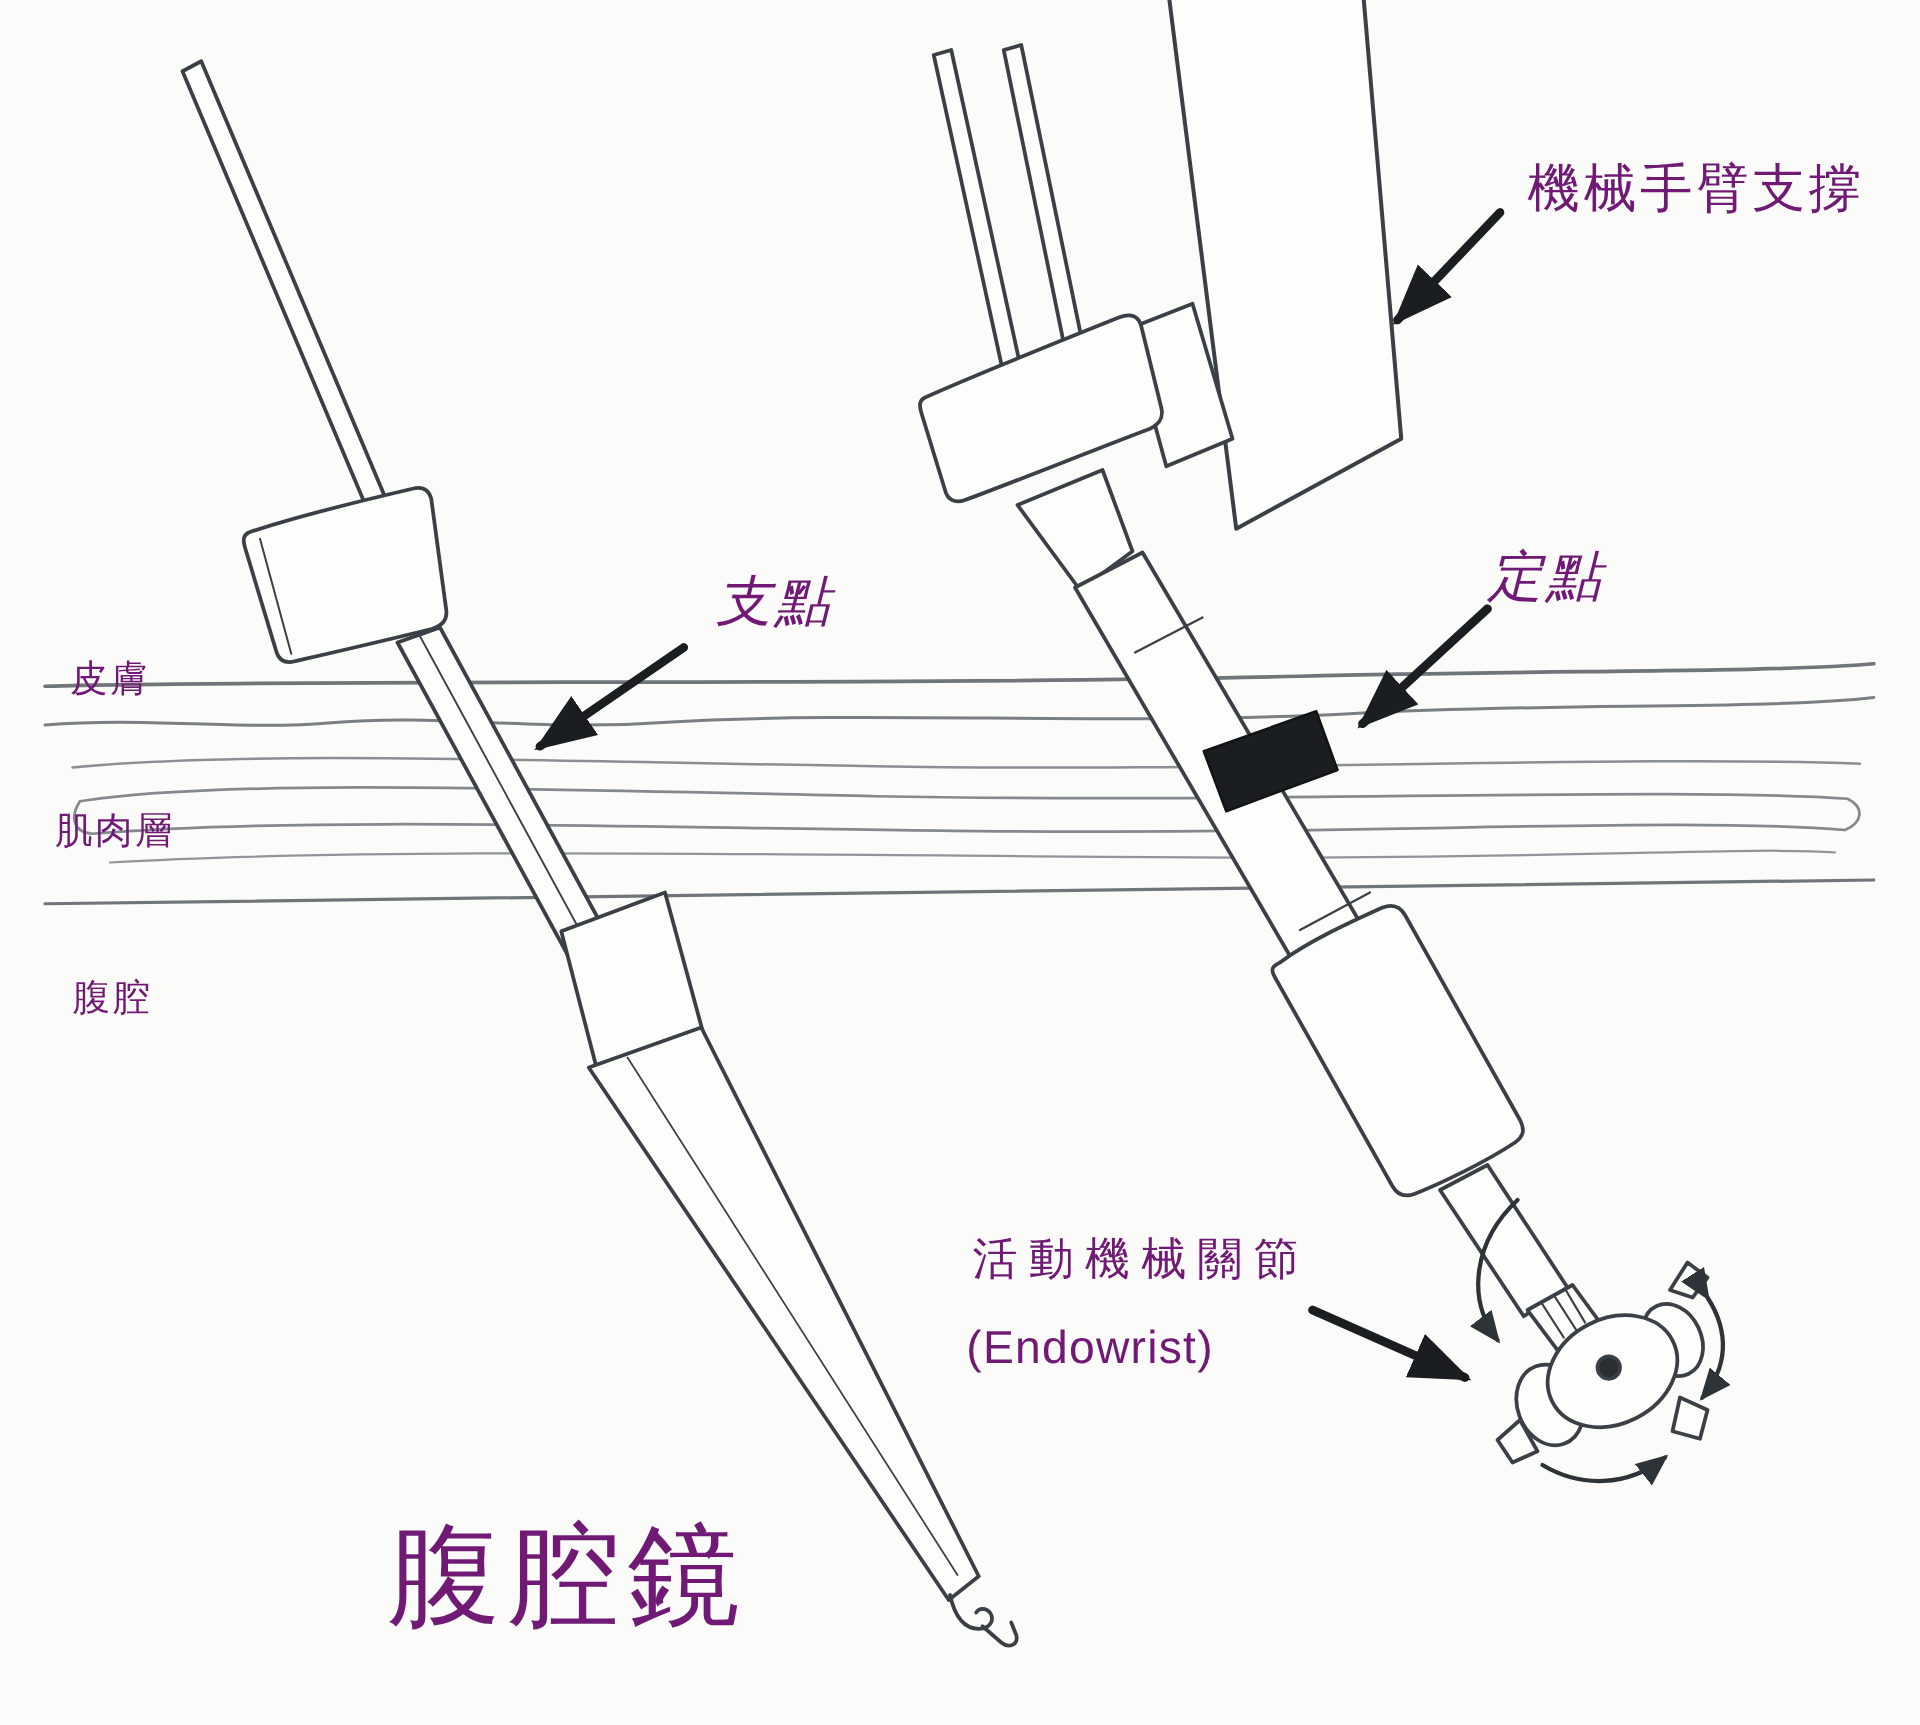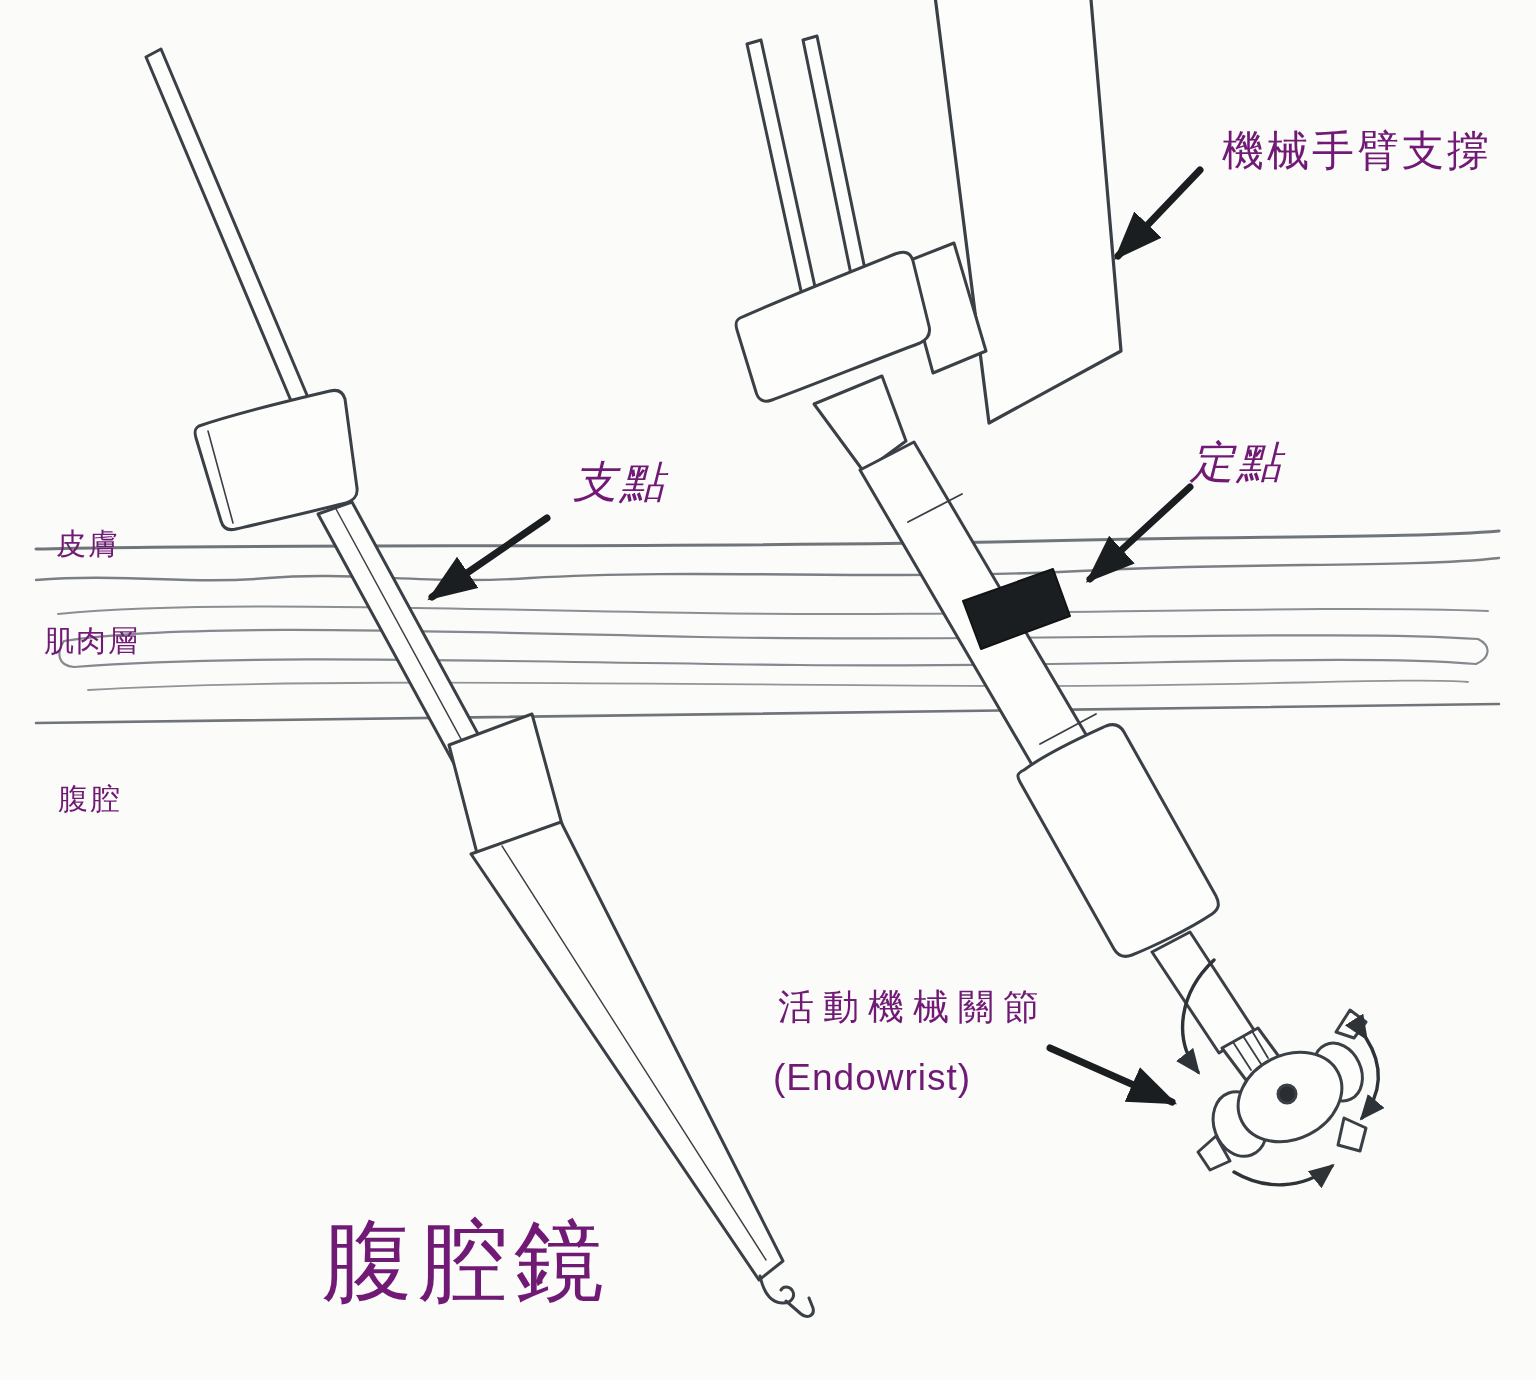--- a/index.html
+++ b/index.html
@@ -92,30 +92,30 @@
     <g fill="none" stroke="#1b1e21" stroke-width="7" stroke-linecap="round">
       <path d="M1200,170 L1118,256" marker-end="url(#ah-big)"></path>
       <path d="M1190,487 L1090,579" marker-end="url(#ah-big)"></path>
       <path d="M547,518 L432,597" marker-end="url(#ah-big)"></path>
       <path d="M1050,1048 L1172,1102" marker-end="url(#ah-big)"></path>
     </g>
   </svg>
 
   <div class="lbl lbl-small" style="left:56px;top:527px;">皮膚</div>
 
-  <div class="lbl lbl-small" style="left:44px;top:624px;">肌肉層</div>
+  <div class="lbl lbl-small" style="left:44px;top:648px;">肌肉層</div>
 
   <div class="lbl lbl-small" style="left:58px;top:782px;">腹腔</div>
 
   <div class="lbl lbl-callout" style="left:573px;top:458px;">支點</div>
 
   <div class="lbl lbl-callout" style="left:1190px;top:438px;">定點</div>
 
   <div class="lbl lbl-arm" style="left:1222px;top:128px;">機械手臂支撐</div>
 
   <div class="lbl lbl-endo-zh" style="left:778px;top:988px;">活動機械關節</div>
 
   <div class="lbl lbl-endo-en" style="left:773px;top:1058px;">(Endowrist)</div>
 
-  <div class="lbl lbl-title" style="left:310px;top:1212px;margin-left:12px;">腹腔鏡</div>
+  <div class="lbl lbl-title" style="left:310px;top:1212px;">腹腔鏡</div>
 
 
 </div>
 
 </body></html>

